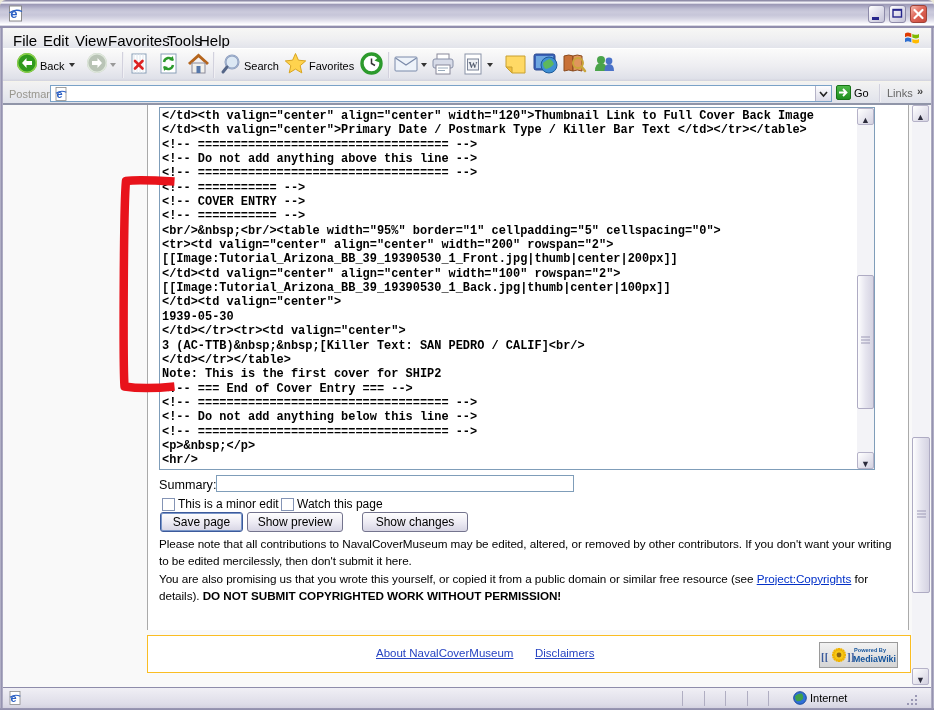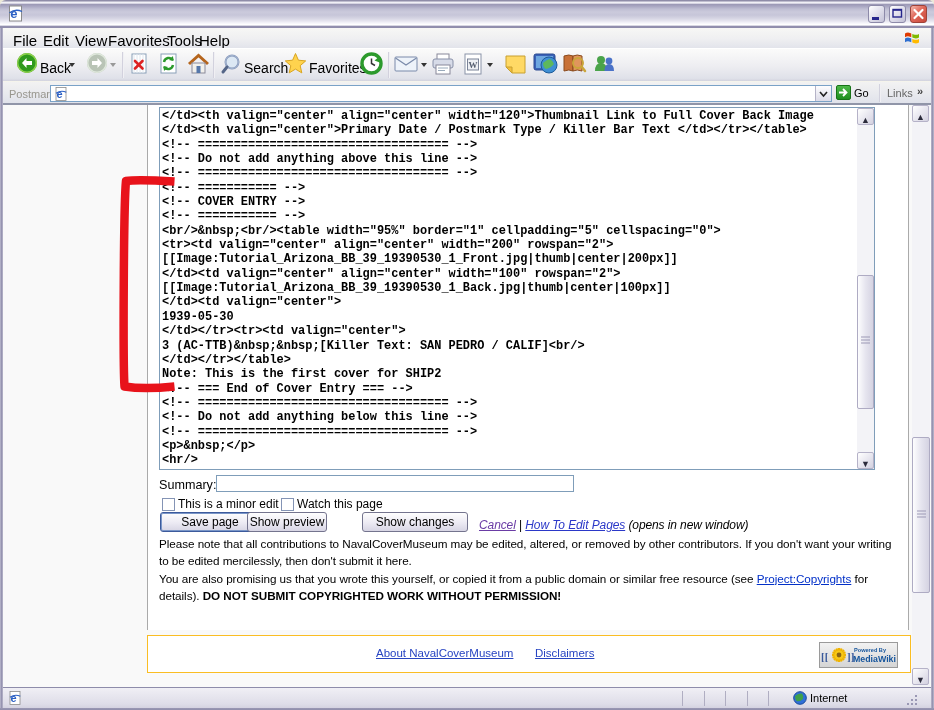--- a/index.html
+++ b/index.html
@@ -13,21 +13,21 @@
 #ttxt{left:27px;top:6px;font-size:12.2px;font-weight:bold;color:#000;letter-spacing:-0.32px;white-space:nowrap}
 .wbtn{top:5px;width:17px;height:18px;border-radius:3px;box-sizing:border-box}
 #bmin,#bmax{border:1px solid #8d8aa9;background:linear-gradient(135deg,#ffffff,#e4e3ee 45%,#c3c1d6)}
 #bclose{border:1px solid #9e4238;background:linear-gradient(135deg,#f3b8ae,#e0685a 45%,#c8473a)}
 
 #menu{left:3px;top:28px;width:928px;height:20px;background:linear-gradient(180deg,#f7f7f5 0%,#efeff1 55%,#e2e4eb 100%)}
 .mi{top:4px;font-size:15px;color:#000}
 
 #tool{left:3px;top:48px;width:928px;height:33px;background:linear-gradient(180deg,#fbfbfa 0%,#ededf1 55%,#dfe1e9 92%,#d2d3de 100%);border-top:1px solid #fff;box-sizing:border-box}
 .tsep{top:3px;width:2px;height:26px;background:linear-gradient(90deg,#c3c2d2,#ffffff)}
-.tlbl{top:11px;font-size:14px;color:#000}
+.tlbl{top:11px;font-size:11px;color:#000}
 .dd{top:14px;width:0;height:0;border-left:3.5px solid transparent;border-right:3.5px solid transparent;border-top:4px solid #333}
 
 #addr{left:3px;top:81px;width:928px;height:22px;background:linear-gradient(180deg,#f2f2f2 0%,#e8e9ee 60%,#e0e2ea 100%);border-top:1px solid #f5f4ec;box-sizing:border-box}
 #addrline{left:3px;top:103px;width:928px;height:2px;background:#9095a8}
 #alabel{left:6px;top:6px;font-size:11px;color:#98968e}
 #afield{left:47px;top:3px;width:782px;height:17px;background:#fff;border:1px solid #7aa2c7;box-sizing:border-box}
 #aurl{left:19px;top:3px;font-size:10.4px;color:#000;letter-spacing:-0.4px;white-space:nowrap}
 #addd{right:0;top:0;width:15px;height:15px;background:linear-gradient(180deg,#fdfdfe,#dcdbe8);border-left:1px solid #b5b3c7}
 #gobox{left:833px;top:3px;width:15px;height:15px;border-radius:2px;background:linear-gradient(180deg,#4db848,#1e8f1e);border:1px solid #177317;box-sizing:border-box}
 #gotxt{left:851px;top:5px;font-size:11px;color:#000}
@@ -264,24 +264,23 @@
           <path d="M0 1 H9 M0 4 H9 M0 7 H9" stroke="#9c99b5" stroke-width="1"></path>
         </svg>
     </div>
   </div>
   <div class="abs" id="sumlbl">Summary:</div>
   <div class="abs" id="sumin"></div>
   <div class="abs cb" style="left:159px"></div>
   <div class="abs cblbl" style="left:175px">This is a minor edit</div>
   <div class="abs cb" style="left:278px"></div>
   <div class="abs cblbl" style="left:294px">Watch this page</div>
-  <div class="abs btn" style="left:157px;width:100px;border:1px solid #3c5a9c;box-shadow:0 0 0 1px #7a96c8 inset">Save page</div>
-  <div class="abs btn" style="left:244px;width:80px">Show preview</div>
+  <div class="abs btn" style="left:157px;width:83px;border:1px solid #3c5a9c;box-shadow:0 0 0 1px #7a96c8 inset">Save page</div>
+  <div class="abs btn" style="left:244px;width:96px">Show preview</div>
   <div class="abs btn" style="left:359px;width:106px">Show changes</div>
-  <div class="abs" id="cancelrow"><a style="color:#6a3ca5">Cancel</a> <span style="font-style:normal">|</span> <a style="color:#2b38c8">How To Edit Pages</a> <span>(opens in new window)</span></div>
   <div class="abs" id="paras">Please note that all contributions to NavalCoverMuseum may be edited, altered, or removed by other contributors. If you don't want your writing<br>to be edited mercilessly, then don't submit it here.<br>You are also promising us that you wrote this yourself, or copied it from a public domain or similar free resource (see <a>Project:Copyrights</a> for<br>details). <b>DO NOT SUBMIT COPYRIGHTED WORK WITHOUT PERMISSION!</b></div>
   <div class="abs" id="fbox">
     <div class="abs flink" style="left:228px">About NavalCoverMuseum</div>
     <div class="abs flink" style="left:387px">Disclaimers</div>
     <div class="abs" id="badge">
       <svg width="77" height="24" viewBox="0 0 77 24">
         <text x="1" y="16.5" font-size="11" font-weight="bold" fill="#3a5a9c" font-family="Liberation Serif">[[</text>
         <g transform="translate(19,12)">
           <g stroke="#f0b400" stroke-width="2.2">
             <line x1="-7" y1="0" x2="7" y2="0"></line>

